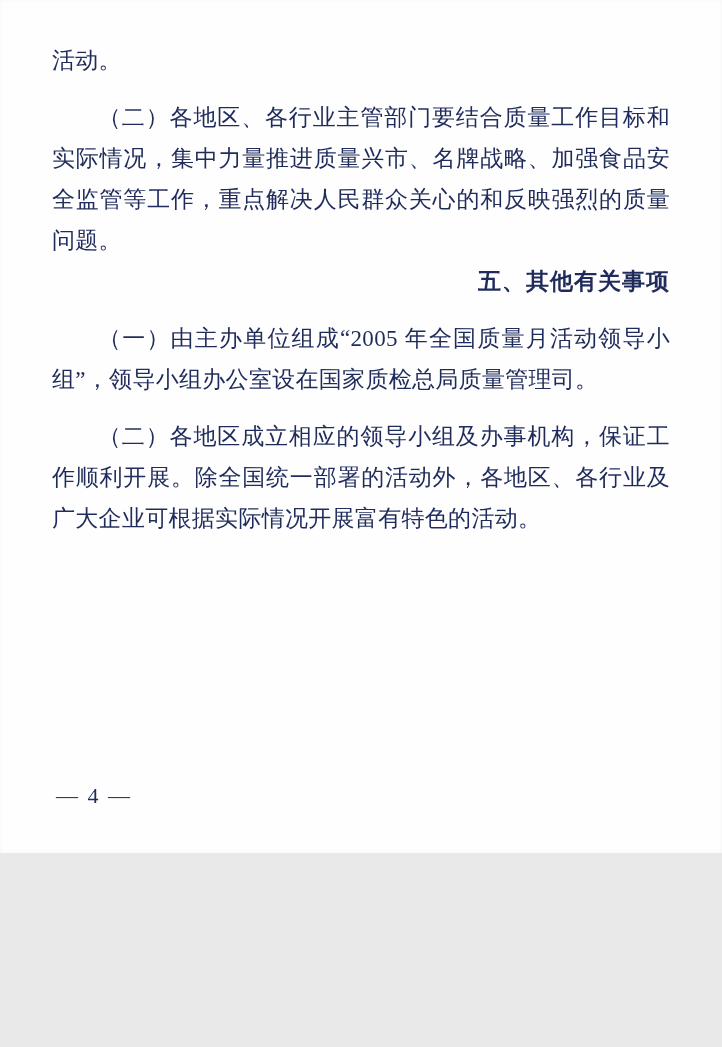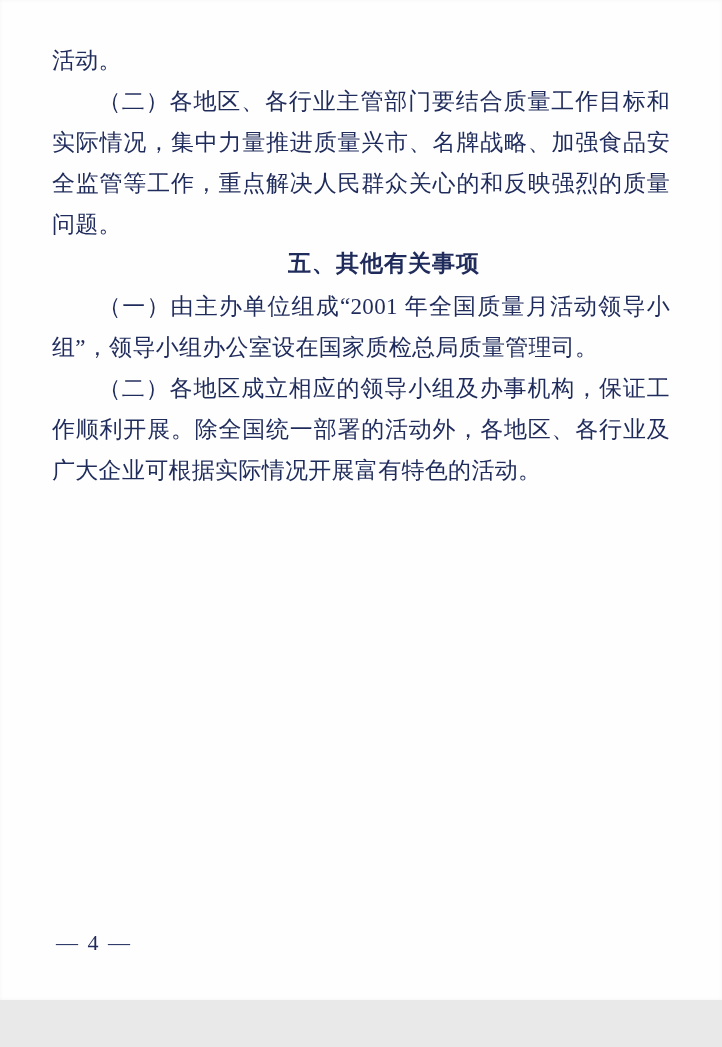--- a/index.html
+++ b/index.html
@@ -3,21 +3,21 @@
 <meta charset="utf-8">
 <style>
   html, body {
     margin: 0;
     padding: 0;
     background: #e9e9e9;
   }
   .page {
     position: relative;
     width: 722px;
-    height: 1000px;
+    height: 853px;
     margin: 0 auto;
     background: #fefefe;
     overflow: hidden;
     font-family: "Liberation Serif", "DejaVu Serif", serif;
     color: #1f2b5b;
     box-shadow: inset 0 0 4px rgba(0,0,0,0.04);
   }
   .doc-body {
     position: absolute;
     top: 40px;
@@ -27,46 +27,47 @@
   .doc-body p {
     margin: 0;
     font-size: 23px;
     line-height: 41px;
     text-align: justify;
     text-justify: inter-ideograph;
     letter-spacing: 0.3px;
   }
   .doc-body p.body {
     text-indent: 2em;
+    margin-top: 16px;
   }
   .doc-body p.continuation {
     text-indent: 0;
   }
   .doc-body p.heading {
-    font-family: Liberation Mono, monospace;
+    font-family: Liberation Serif, serif;
     font-weight: bold;
     text-indent: 2em;
-    text-align: center;
+    text-align: right;
     letter-spacing: 1px;
   }
   .footer-pageno {
     position: absolute;
     left: 56px;
     bottom: 44px;
     font-size: 22px;
     letter-spacing: 2px;
     color: #1f2b5b;
     font-family: "Liberation Serif", "DejaVu Serif", serif;
   }
 </style>
 </head>
 <body>
 
 <div class="page" style="background: rgb(254, 254, 254); color: rgb(31, 43, 91);">
   <div class="doc-body">
       <p class="continuation">活动。</p>
       <p class="body">（二）各地区、各行业主管部门要结合质量工作目标和实际情况，集中力量推进质量兴市、名牌战略、加强食品安全监管等工作，重点解决人民群众关心的和反映强烈的质量问题。</p>
       <p class="heading">五、其他有关事项</p>
-      <p class="body">（一）由主办单位组成“2001 年全国质量月活动领导小组”，领导小组办公室设在国家质检总局质量管理司。</p>
+      <p class="body">（一）由主办单位组成“2005 年全国质量月活动领导小组”，领导小组办公室设在国家质检总局质量管理司。</p>
       <p class="body">（二）各地区成立相应的领导小组及办事机构，保证工作顺利开展。除全国统一部署的活动外，各地区、各行业及广大企业可根据实际情况开展富有特色的活动。</p>
     </div>
   <div class="footer-pageno">— 4 —</div>
 </div>
 
 </body></html>

